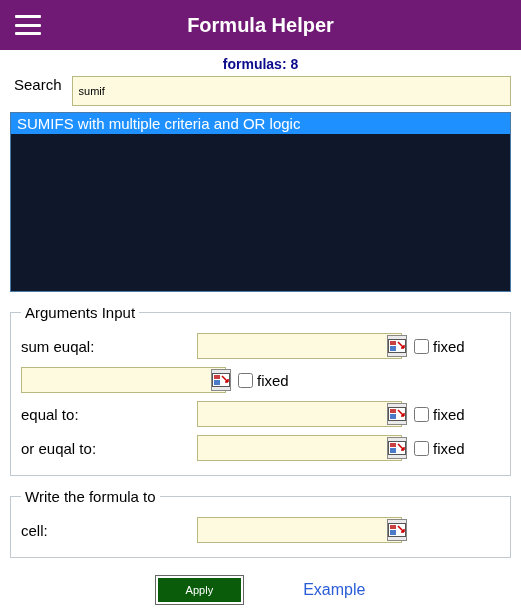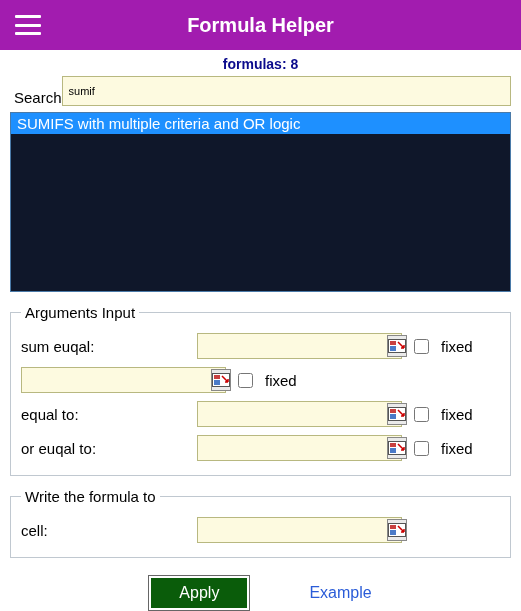--- a/index.html
+++ b/index.html
@@ -1,39 +1,39 @@
 <!DOCTYPE html>
 <html><head>
 <meta charset="utf-8">
 <style>
 * { box-sizing: border-box; margin: 0; padding: 0; }
 body { font-family: Arial, sans-serif; font-size: 14px; width: 521px; height: 611px; background: #fff; }
-.header { background: #a21caf; height: 50px; display: flex; align-items: center; padding: 0 15px; }
+.header { background: #701a75; height: 50px; display: flex; align-items: center; padding: 0 15px; }
 .hamburger { width: 26px; height: 20px; display: flex; flex-direction: column; justify-content: space-between; cursor: pointer; }
 .hamburger span { display: block; height: 3px; background: #fff; border-radius: 1px; }
 .header-title { color: #fff; font-weight: bold; font-size: 20px; margin: 0 auto; padding-right: 26px; }
 .subheader { text-align: center; color: #0a0a8c; font-weight: bold; padding: 6px 0 4px; font-size: 14px; }
-.search-row { display: flex; align-items: flex-end; padding: 0 10px 6px 14px; }
+.search-row { display: flex; align-items: flex-start; padding: 0 10px 6px 14px; gap: 10px; }
 .search-label { font-size: 15px; }
 .search-input { flex: 1; background: #fdfae0; border: 1px solid #b8b880; padding: 14px 6px; font-size: 11px; height: 26px; }
 .results { margin: 0 10px; border: 1px solid #4a7aa8; background: #0f172a; height: 180px; overflow: auto; }
 .result-item { background: #1e90ff; color: #fff; padding: 2px 6px; font-size: 15px; cursor: pointer; }
 fieldset { margin: 12px 10px 0; border: 1px solid #c0c8d0; padding: 8px 10px 10px; }
 legend { color: #000000; font-size: 15px; padding: 0 4px; }
 .arg-row { display: flex; align-items: center; padding: 4px 0; gap: 6px; }
 .arg-label { width: 170px; font-size: 15px; }
 .arg-input-wrap { display: flex; align-items: center; background: #fdfae0; border: 1px solid #b8b880; width: 205px; height: 26px; }
 .arg-input { flex: 1; border: none; background: transparent; padding: 2px 4px; font-size: 14px; outline: none; }
 .picker-btn { width: 26px; height: 22px; margin-right: 2px; border: 1px solid #888; background: #eaeaea; display: flex; align-items: center; justify-content: center; cursor: pointer; padding: 0; }
 .picker-btn svg { width: 18px; height: 14px; }
-.fixed-wrap { display: flex; align-items: center; gap: 12px; margin-left: 6px; }
+.fixed-wrap { display: flex; align-items: center; gap: 4px; margin-left: 6px; }
 .fixed-wrap input { width: 15px; height: 15px; }
 .fixed-wrap label { font-size: 15px; }
 .button-row { display: flex; align-items: center; padding: 18px 0 0; gap: 60px; justify-content: center; }
-.apply-btn { background: #0a5c0a; color: #fff; border: 2px solid #fff; outline: 1px solid #666; font-size: 16px; padding: 6px 28px; cursor: pointer; }
+.apply-btn { background: #0a5c0a; color: #fff; border: 2px solid #fff; outline: 1px solid #666; font-size: 11px; padding: 6px 28px; cursor: pointer; }
 .example-link { color: #2a5cd8; font-size: 16px; cursor: pointer; }
 </style>
 </head>
 <body>
 
 <div class="header">
   <div class="hamburger">
     <span></span>
       <span></span>
       <span></span>

